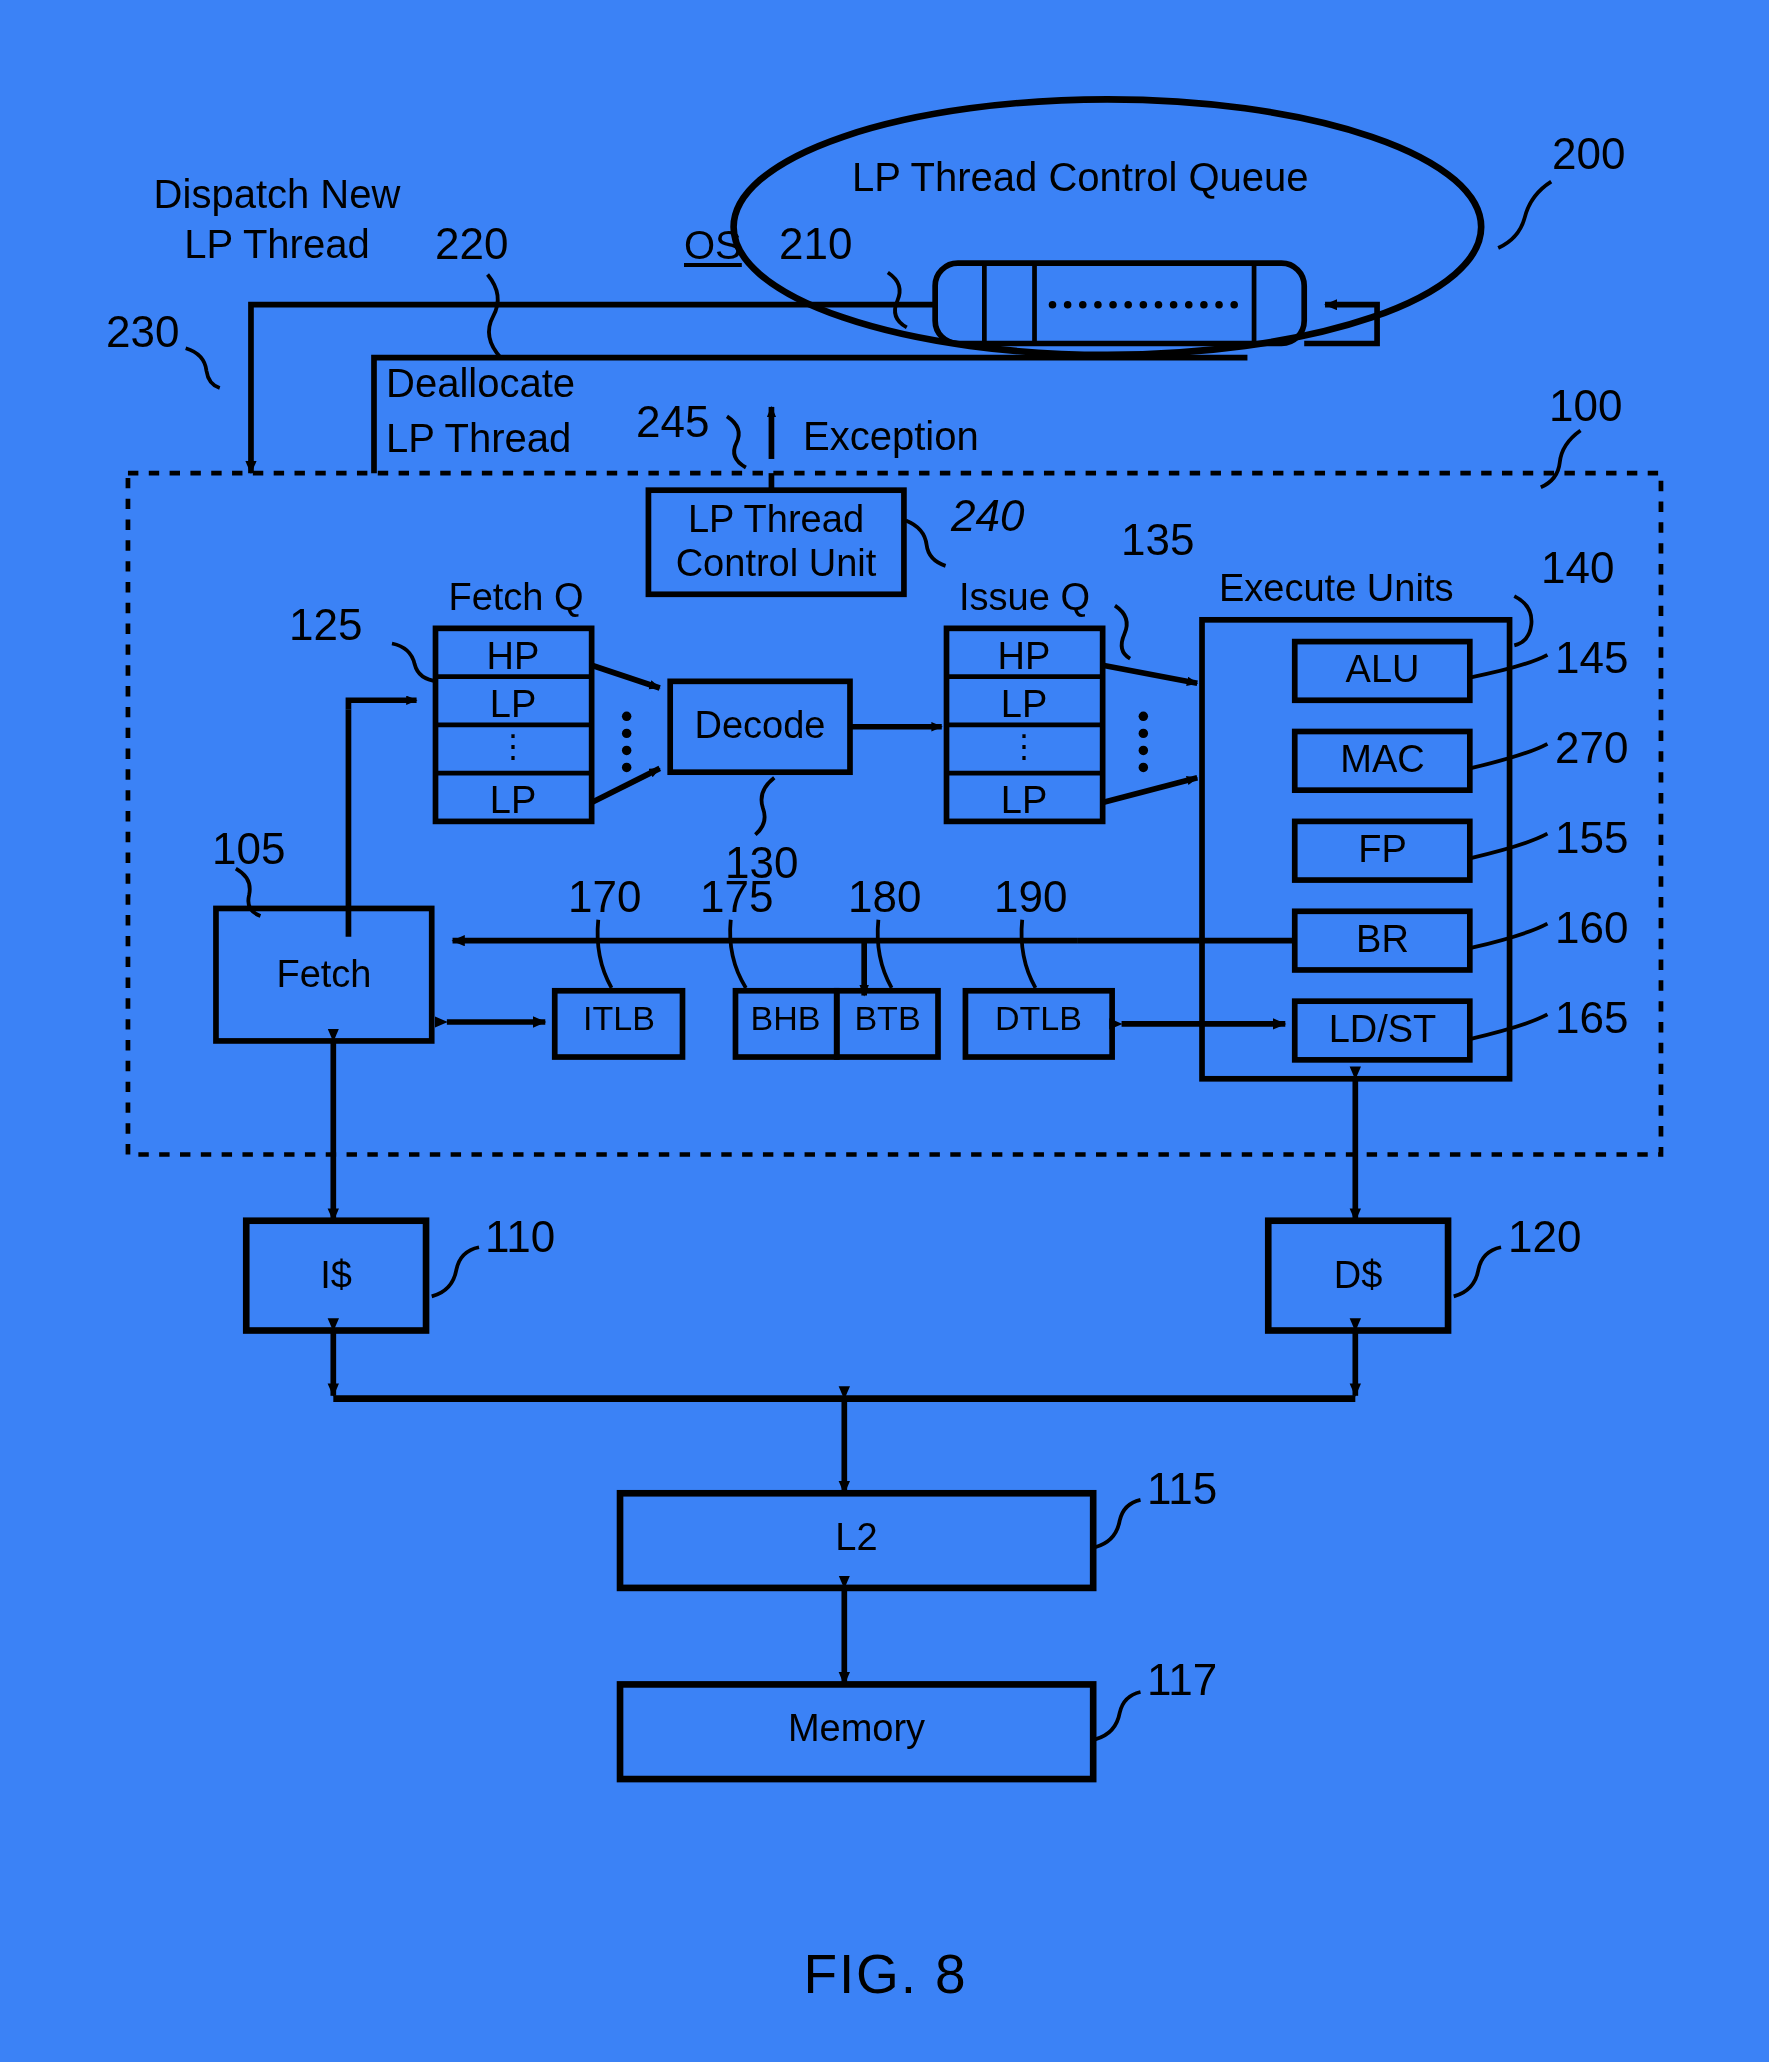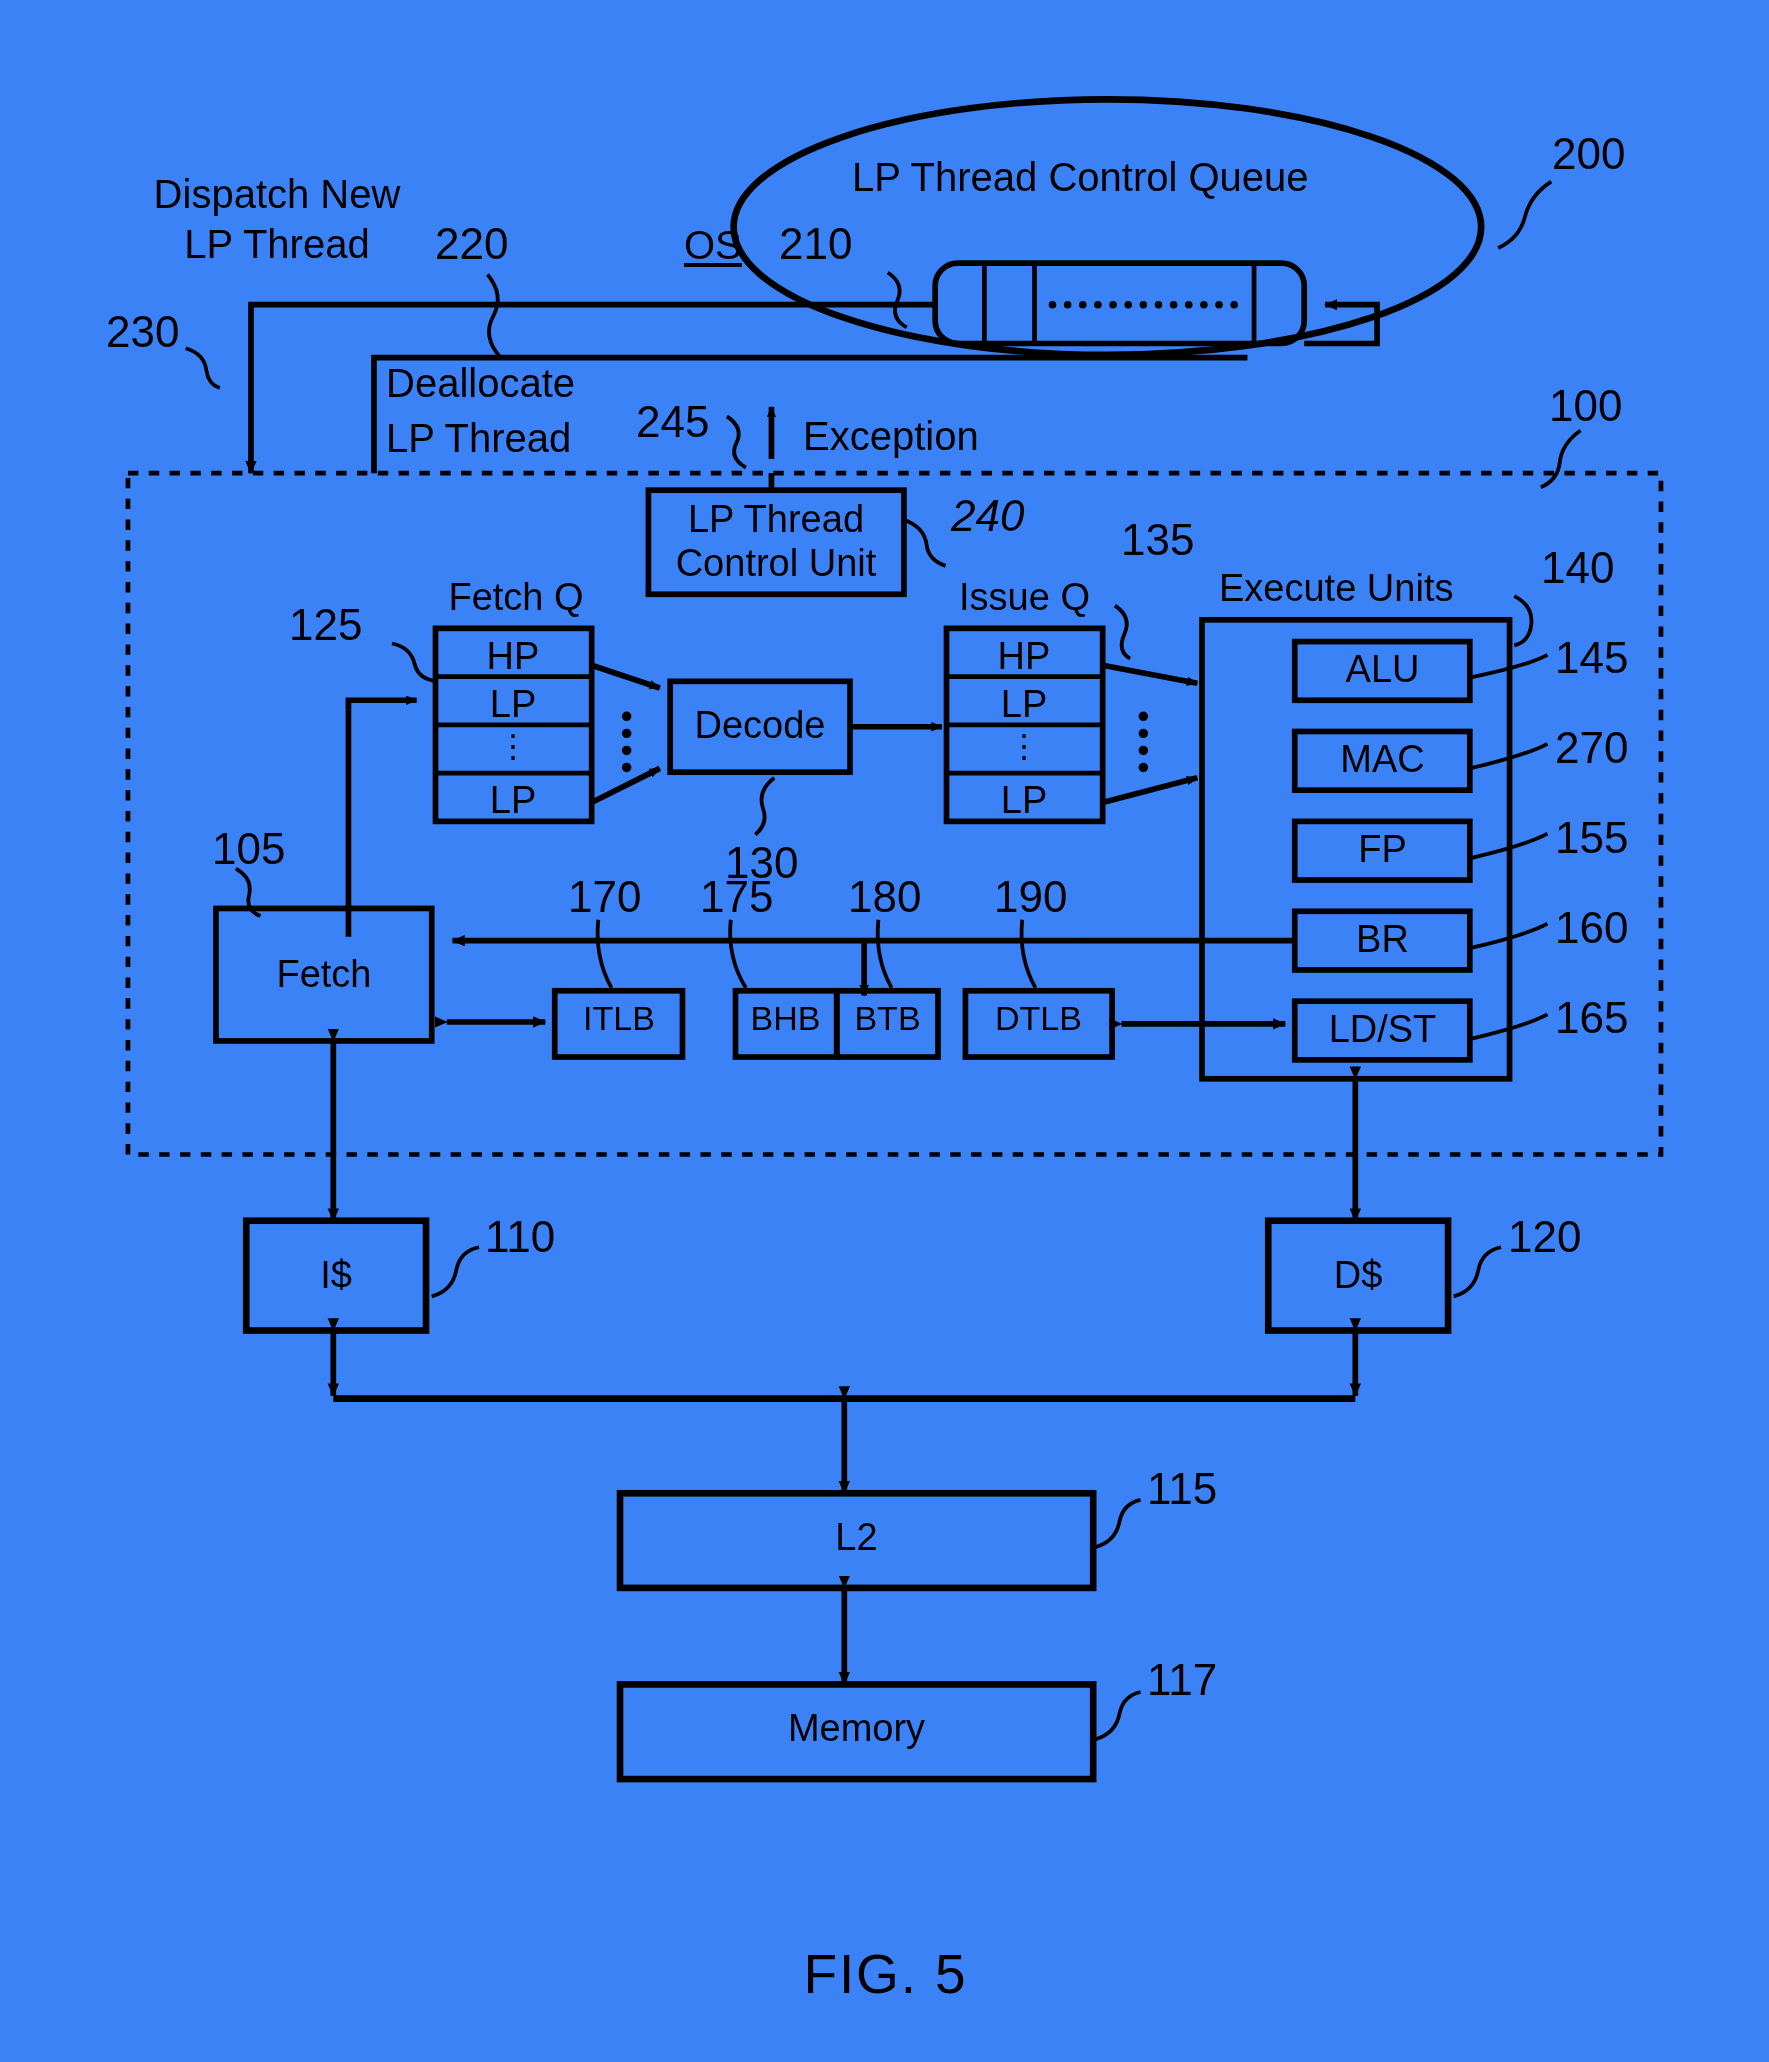--- a/index.html
+++ b/index.html
@@ -271,16 +271,16 @@
 
   <div class="lbl t-box ctr" style="left:1268px;top:1255px;width:180px;">D$</div>
   <div class="lbl t-ref" style="left:1508px;top:1213px;">120</div>
 
   <div class="lbl t-box ctr" style="left:620px;top:1517px;width:473px;">L2</div>
   <div class="lbl t-ref" style="left:1147px;top:1465px;">115</div>
 
   <div class="lbl t-box ctr" style="left:620px;top:1708px;width:473px;">Memory</div>
   <div class="lbl t-ref" style="left:1147px;top:1656px;">117</div>
 
-  <div class="lbl t-fig ctr" style="left:696px;top:1945px;width:379px;">FIG. 5</div>
+  <div class="lbl t-fig ctr" style="left:696px;top:1945px;width:379px;">FIG. 8</div>
 
 </div>
 
 
 </body></html>

